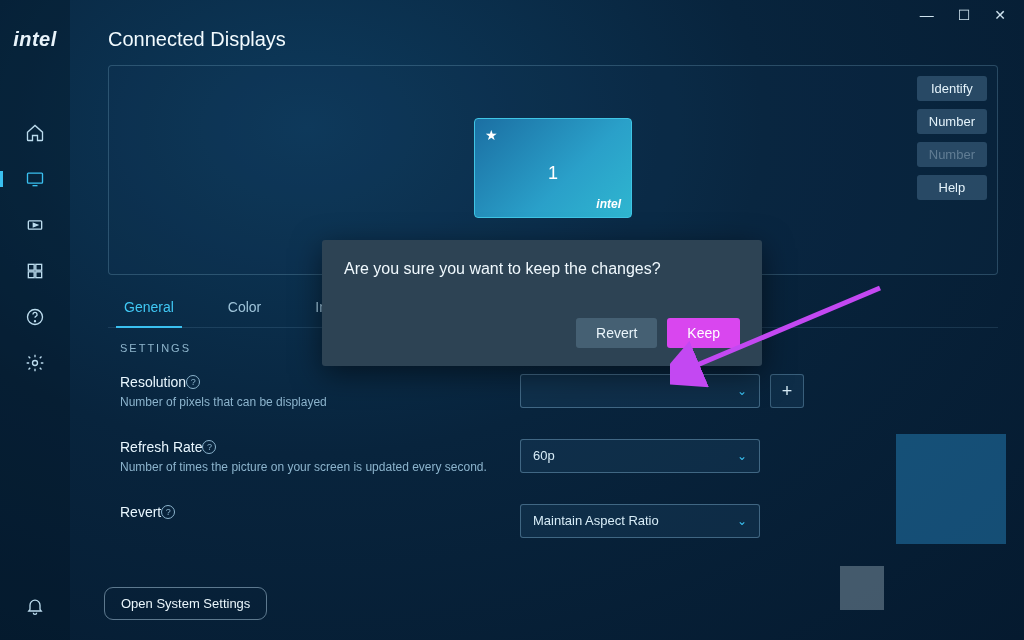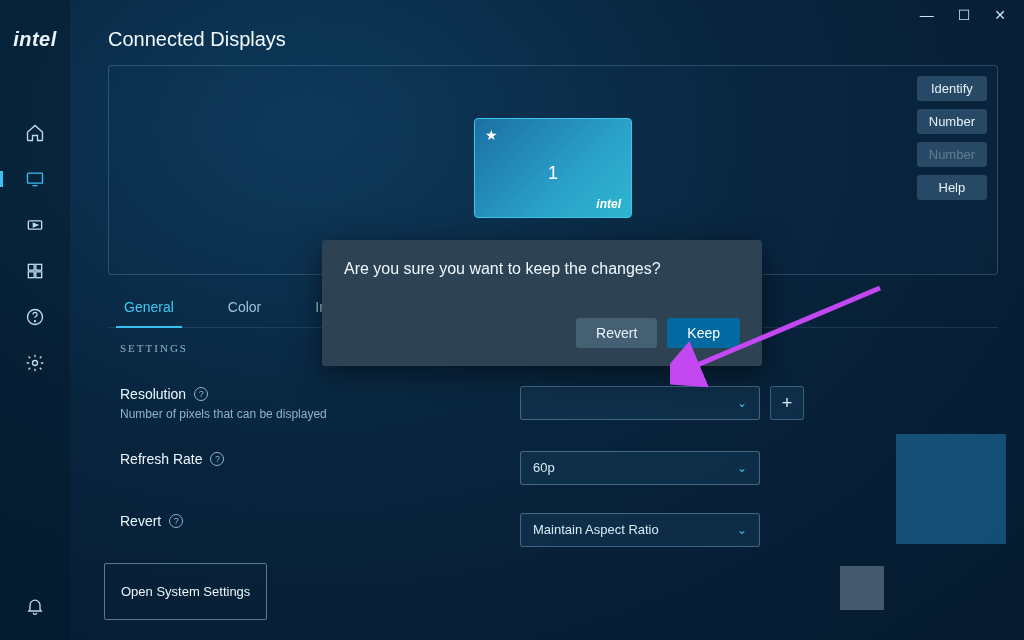--- a/index.html
+++ b/index.html
@@ -55,58 +55,58 @@
     color:#fff;
   }
   .display-tile .star { position:absolute; left:10px; top:8px; font-size:14px;}
   .display-tile .num { position:absolute; left:0; right:0; text-align:center; top:44px; font-size:18px;}
   .display-tile .mini { position:absolute; right:10px; bottom:6px; font-size:12px; font-weight:700; font-style:italic;}
   .tabs { display:flex; gap:46px; margin-top:14px; padding-left:12px; border-bottom:1px solid rgba(140,190,220,0.15);}
   .tabs .tab { padding:10px 4px 12px; font-size:14px; color:#9fc4da; cursor:pointer; position:relative;}
   .tabs .tab.active { color:#40c8f4; }
   .tabs .tab.active::after { content:""; position:absolute; left:-4px; right:-4px; bottom:-1px; height:2px; background:#3ac0f0;}
   .settings { padding: 14px 12px 0 12px; }
-  .sec-label { font-size:11px; letter-spacing:2px; color:#8fb6cd; margin-bottom:32px;font-family:Liberation Serif, serif; }
+  .sec-label { font-size:11px; letter-spacing:2px; color:#8fb6cd; margin-bottom:20px; }
   .row { display:flex; align-items:flex-start; margin-bottom:28px; }
   .row .labels { width:400px; }
-  .row .labels .name { font-size:14px; color:#e9f7ff; display:flex; align-items:center; gap:8px;}
+  .row .labels .name { font-size:14px; color:#e9f7ff; display:flex; align-items:center; }
   .row .labels .desc { font-size:12px; color:#8cb4cd; margin-top:4px; line-height:1.4; max-width:380px;}
   .qmark { display:inline-flex; width:14px; height:14px; border:1px solid #8cb4cd; border-radius:50%; align-items:center; justify-content:center; font-size:9px; color:#8cb4cd;}
   .dropdown {
     width:240px; height:34px; border:1px solid rgba(140,190,220,0.4);
     background:rgba(30,70,100,0.35); border-radius:3px; color:#d7ecf7;
     display:flex; align-items:center; padding:0 12px; font-size:13px;
     justify-content:space-between; cursor:pointer;
   }
   .dropdown .chev { color:#3ac0f0; font-size:12px;}
   .plus-btn {
     width:34px; height:34px; margin-left:10px; border:1px solid rgba(140,190,220,0.35);
     background:rgba(30,70,100,0.35); color:#d7ecf7; display:flex; align-items:center; justify-content:center;
     border-radius:3px; font-size:18px; cursor:pointer;
   }
   .open-sys {
     position:absolute; left:104px; bottom:20px;
     border:1px solid rgba(180,210,230,0.5); background:transparent; color:#eaf6fc;
-    padding:20px 16px; font-size:13px; border-radius:2px; cursor:pointer;margin-top:24px;
+    padding:8px 16px; font-size:13px; border-radius:9px; cursor:pointer;margin-top:24px;
   }
   
   .deco1 { position:absolute; right:18px; bottom:96px; width:110px; height:110px; background:rgba(40,140,200,0.45);}
   .deco2 { position:absolute; right:140px; bottom:30px; width:44px; height:44px; background:rgba(120,140,155,0.55);}
   
   .modal {
     position:absolute; left:322px; top:240px; width:440px;
     background:#2d4354; border-radius:3px; padding:20px 22px 18px;
     box-shadow:0 8px 30px rgba(0,0,0,0.5);
   }
   .modal .mtitle { color:#f0f9fe; font-size:16px; margin-bottom:10px;}
   .modal .mline { border-top:1px solid rgba(180,210,230,0.25); padding-top:10px; font-size:13px; color:#d7e9f3;}
   .modal .mbtns { display:flex; justify-content:flex-end; gap:10px; margin-top:40px;}
   .modal .mbtn { padding:7px 20px; border:none; border-radius:3px; font-size:14px; cursor:pointer;}
   .modal .mbtn.revert { background:rgba(90,120,140,0.55); color:#eaf5fb;}
-  .modal .mbtn.keep { background:#0369a1; color:#fff;}
+  .modal .mbtn.keep { background:#d946ef; color:#fff;}
   
   .arrow {
     position:absolute; left:670px; top:280px; width:220px; height:110px; pointer-events:none;
   }
 </style>
 </head>
 <body>
 
 <div class="titlebar">
   <span class="winbtn">—</span>
@@ -208,20 +208,21 @@
         <div class="plus-btn">+</div>
       </div>
     </div>
 
     <div class="row">
       <div class="labels">
         <div class="name">
           <span>Refresh Rate</span>
           <span class="qmark">?</span>
         </div>
+        <div class="desc">Number of times the picture on your screen is updated every second.</div>
       </div>
       <div class="dropdown">
         <span>60p</span>
         <span class="chev">⌄</span>
       </div>
     </div>
 
     <div class="row">
       <div class="labels">
         <div class="name">

